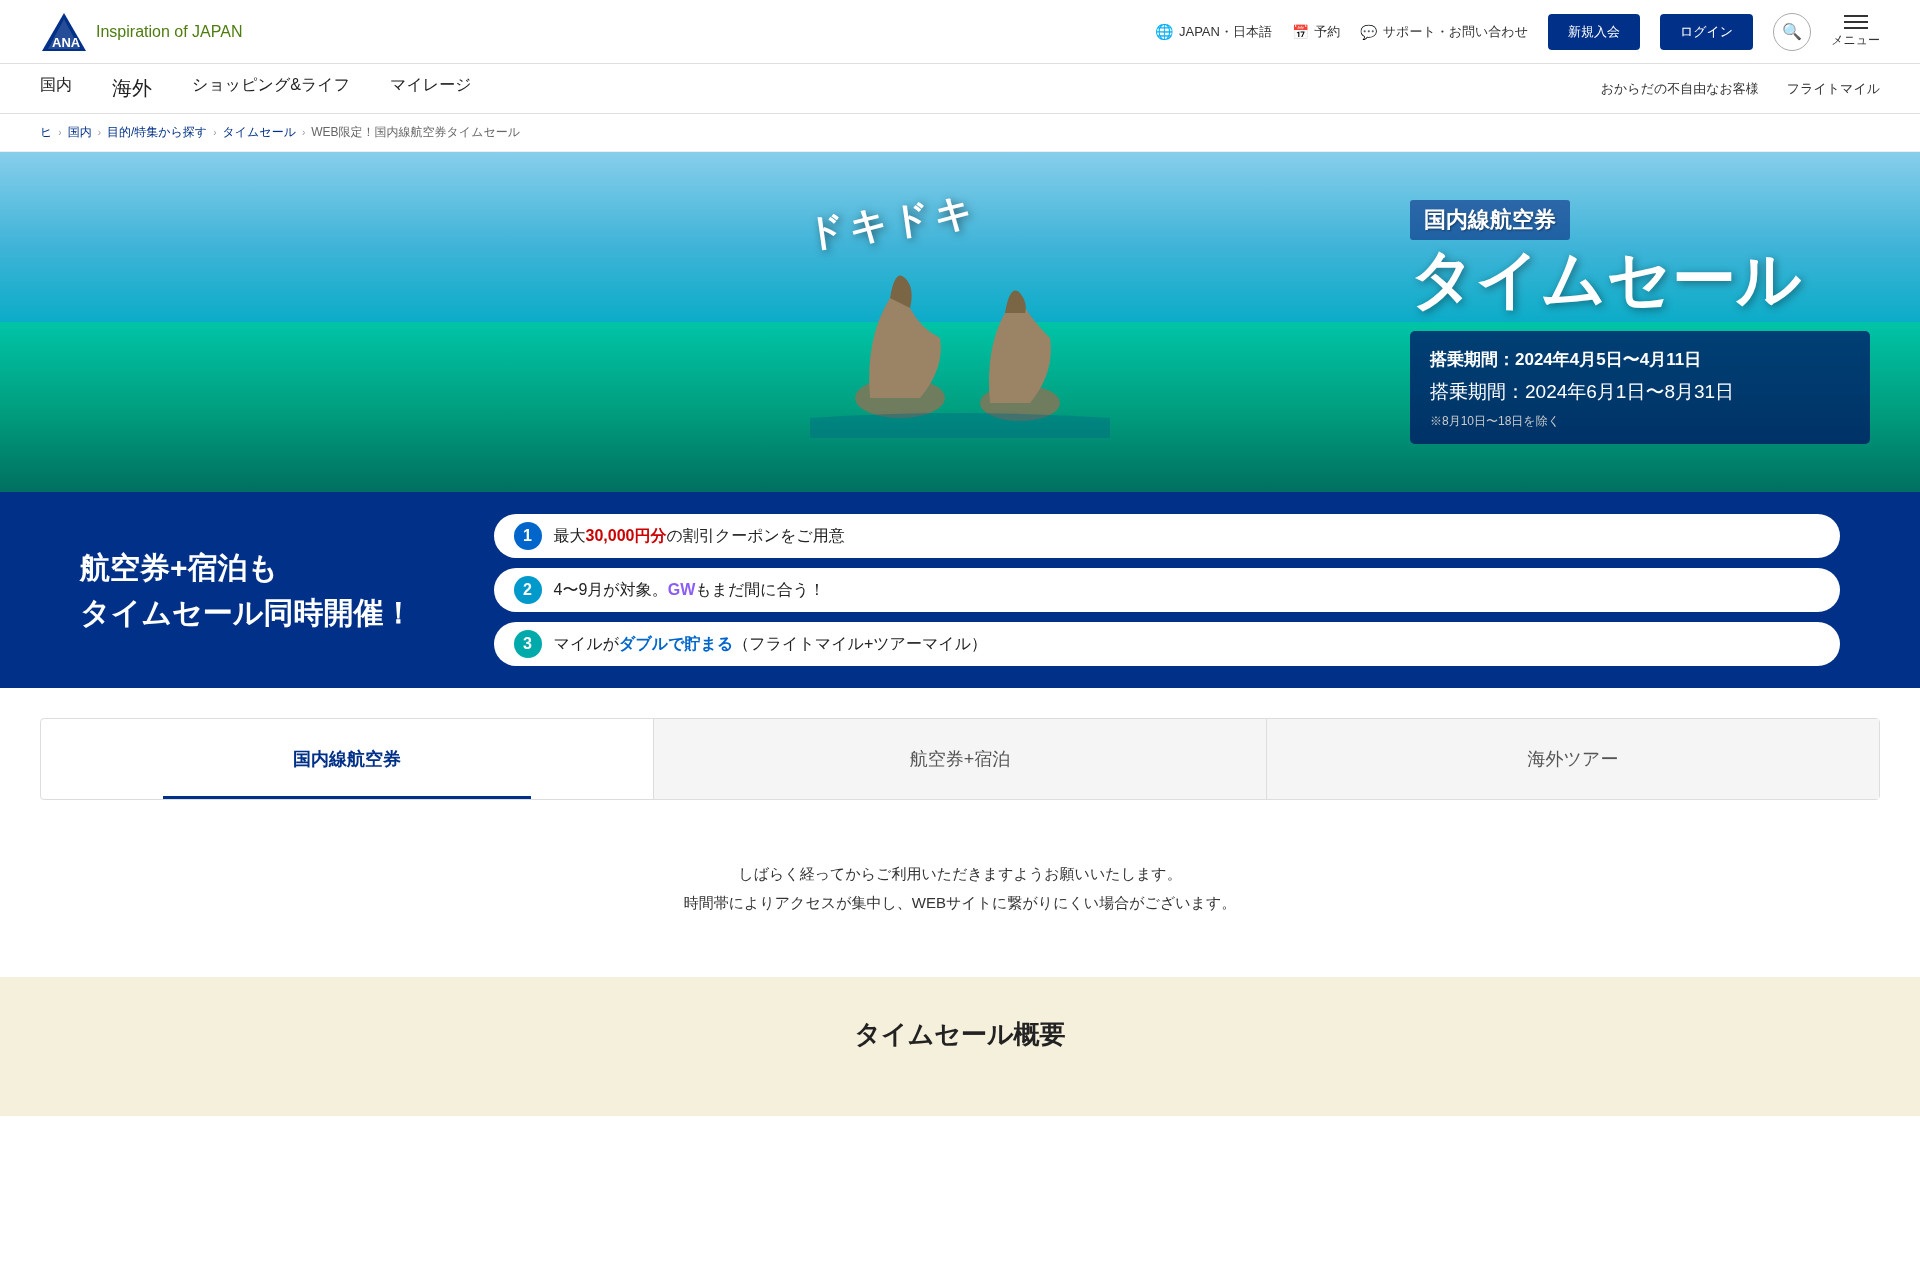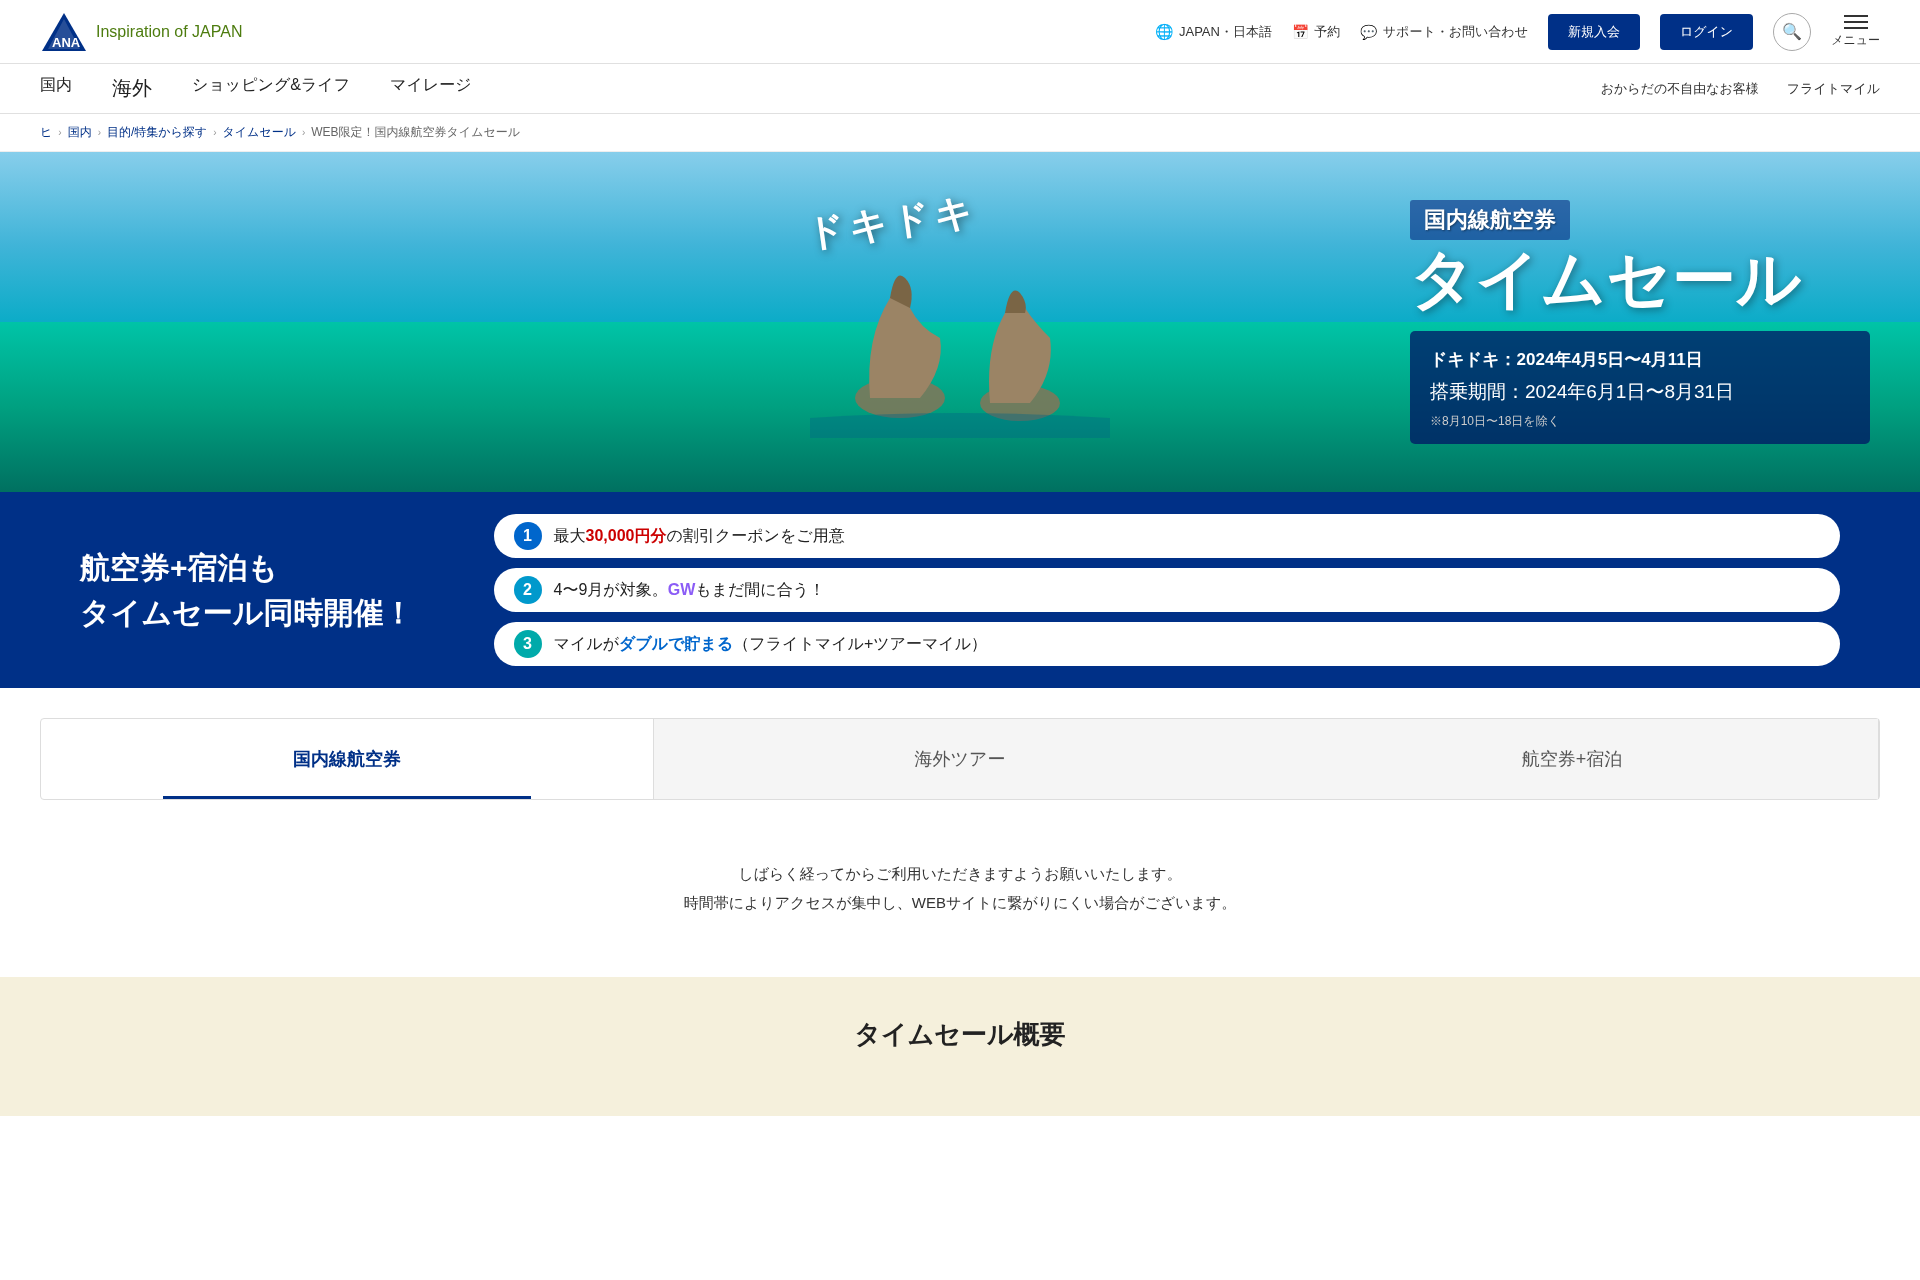--- a/index.html
+++ b/index.html
@@ -110,21 +110,21 @@
   <div style="position:absolute;left:42%;top:50px;z-index:5;transform:rotate(-8deg);">
     <div style="font-size:38px;font-weight:900;color:#fff;text-shadow:2px 2px 8px rgba(0,0,0,0.5);line-height:1.1;letter-spacing:4px;">ドキドキ</div>
   </div>
 
   <div style="position:absolute;top:0;right:0;width:560px;height:100%;display:flex;flex-direction:column;justify-content:center;padding:30px 50px;z-index:10;">
     <div style="font-size:22px;color:#fff;font-weight:700;background:rgba(0,30,120,0.55);padding:5px 14px;border-radius:3px;display:inline-block;margin-bottom:6px;text-shadow:1px 1px 2px rgba(0,0,0,0.4);width:fit-content;">
       <span>国内線航空券</span>
     </div>
     <div style="font-size:64px;font-weight:900;color:#fff;text-shadow:2px 2px 8px rgba(0,0,0,0.4);line-height:1.05;margin-bottom:18px;">タイムセール</div>
     <div style="background:rgba(0,20,100,0.75);padding:14px 20px;border-radius:5px;display:inline-block;">
-      <div style="font-size:17px;color:#fff;font-weight:600;line-height:1.8;">ドキドキ：2024年4月5日〜4月11日</div>
+      <div style="font-size:17px;color:#fff;font-weight:600;line-height:1.8;">搭乗期間：2024年4月5日〜4月11日</div>
       <div style="font-size:19px;color:#fff;font-weight:400;line-height:1.8;">搭乗期間：2024年6月1日〜8月31日</div>
       <div style="font-size:12px;color:#ccc;margin-top:4px;">※8月10日〜18日を除く</div>
     </div>
   </div>
 </div>
 
 <div style="background:#003087;display:flex;align-items:center;padding:22px 80px;gap:80px;">
   <div style="color:#fff;font-size:30px;font-weight:900;line-height:1.5;white-space:nowrap;">
     <span>航空券+宿泊も<br>タイムセール同時開催！</span>
   </div>
@@ -145,25 +145,25 @@
       <span style="font-size:16px;color:#222;">マイルが<span style="color:#0066cc;font-weight:700;">ダブルで貯まる</span>（フライトマイル+ツアーマイル）</span>
     </div>
   </div>
 </div>
 
 <div style="background:#fff;border:1px solid #ddd;margin:30px 40px 0;border-radius:4px;display:flex;">
   <div style="flex:1;padding:28px 20px;text-align:center;font-size:18px;cursor:pointer;position:relative;color:#003087;font-weight:700;border-right:1px solid #ddd;">
     <span>国内線航空券</span>
     <div style="position:absolute;bottom:0;left:20%;right:20%;height:3px;background:#003087;"></div>
   </div>
+  <div style="flex:1;padding:28px 20px;text-align:center;font-size:18px;cursor:pointer;position:relative;color:#555;background:#f5f5f5;border-right:1px solid #ddd;">
+    <span>航空券+宿泊</span>
+  </div>
   <div style="flex:1;padding:28px 20px;text-align:center;font-size:18px;cursor:pointer;position:relative;color:#555;background:#f5f5f5;">
     <span>海外ツアー</span>
-  </div>
-  <div style="flex:1;padding:28px 20px;text-align:center;font-size:18px;cursor:pointer;position:relative;color:#555;background:#f5f5f5;border-right:1px solid #ddd;">
-    <span>航空券+宿泊</span>
   </div>
 </div>
 
 <div style="padding:60px 40px 40px;text-align:center;">
   <p style="font-size:15px;color:#333;line-height:1.9;">しばらく経ってからご利用いただきますようお願いいたします。</p>
   <p style="font-size:15px;color:#333;line-height:1.9;">時間帯によりアクセスが集中し、WEBサイトに繋がりにくい場合がございます。</p>
 </div>
 
 <div style="background:#f5f0dc;padding:40px 200px;margin-top:20px;">
   <h2 style="font-size:26px;font-weight:900;color:#222;text-align:center;margin-bottom:24px;">タイムセール概要</h2>

